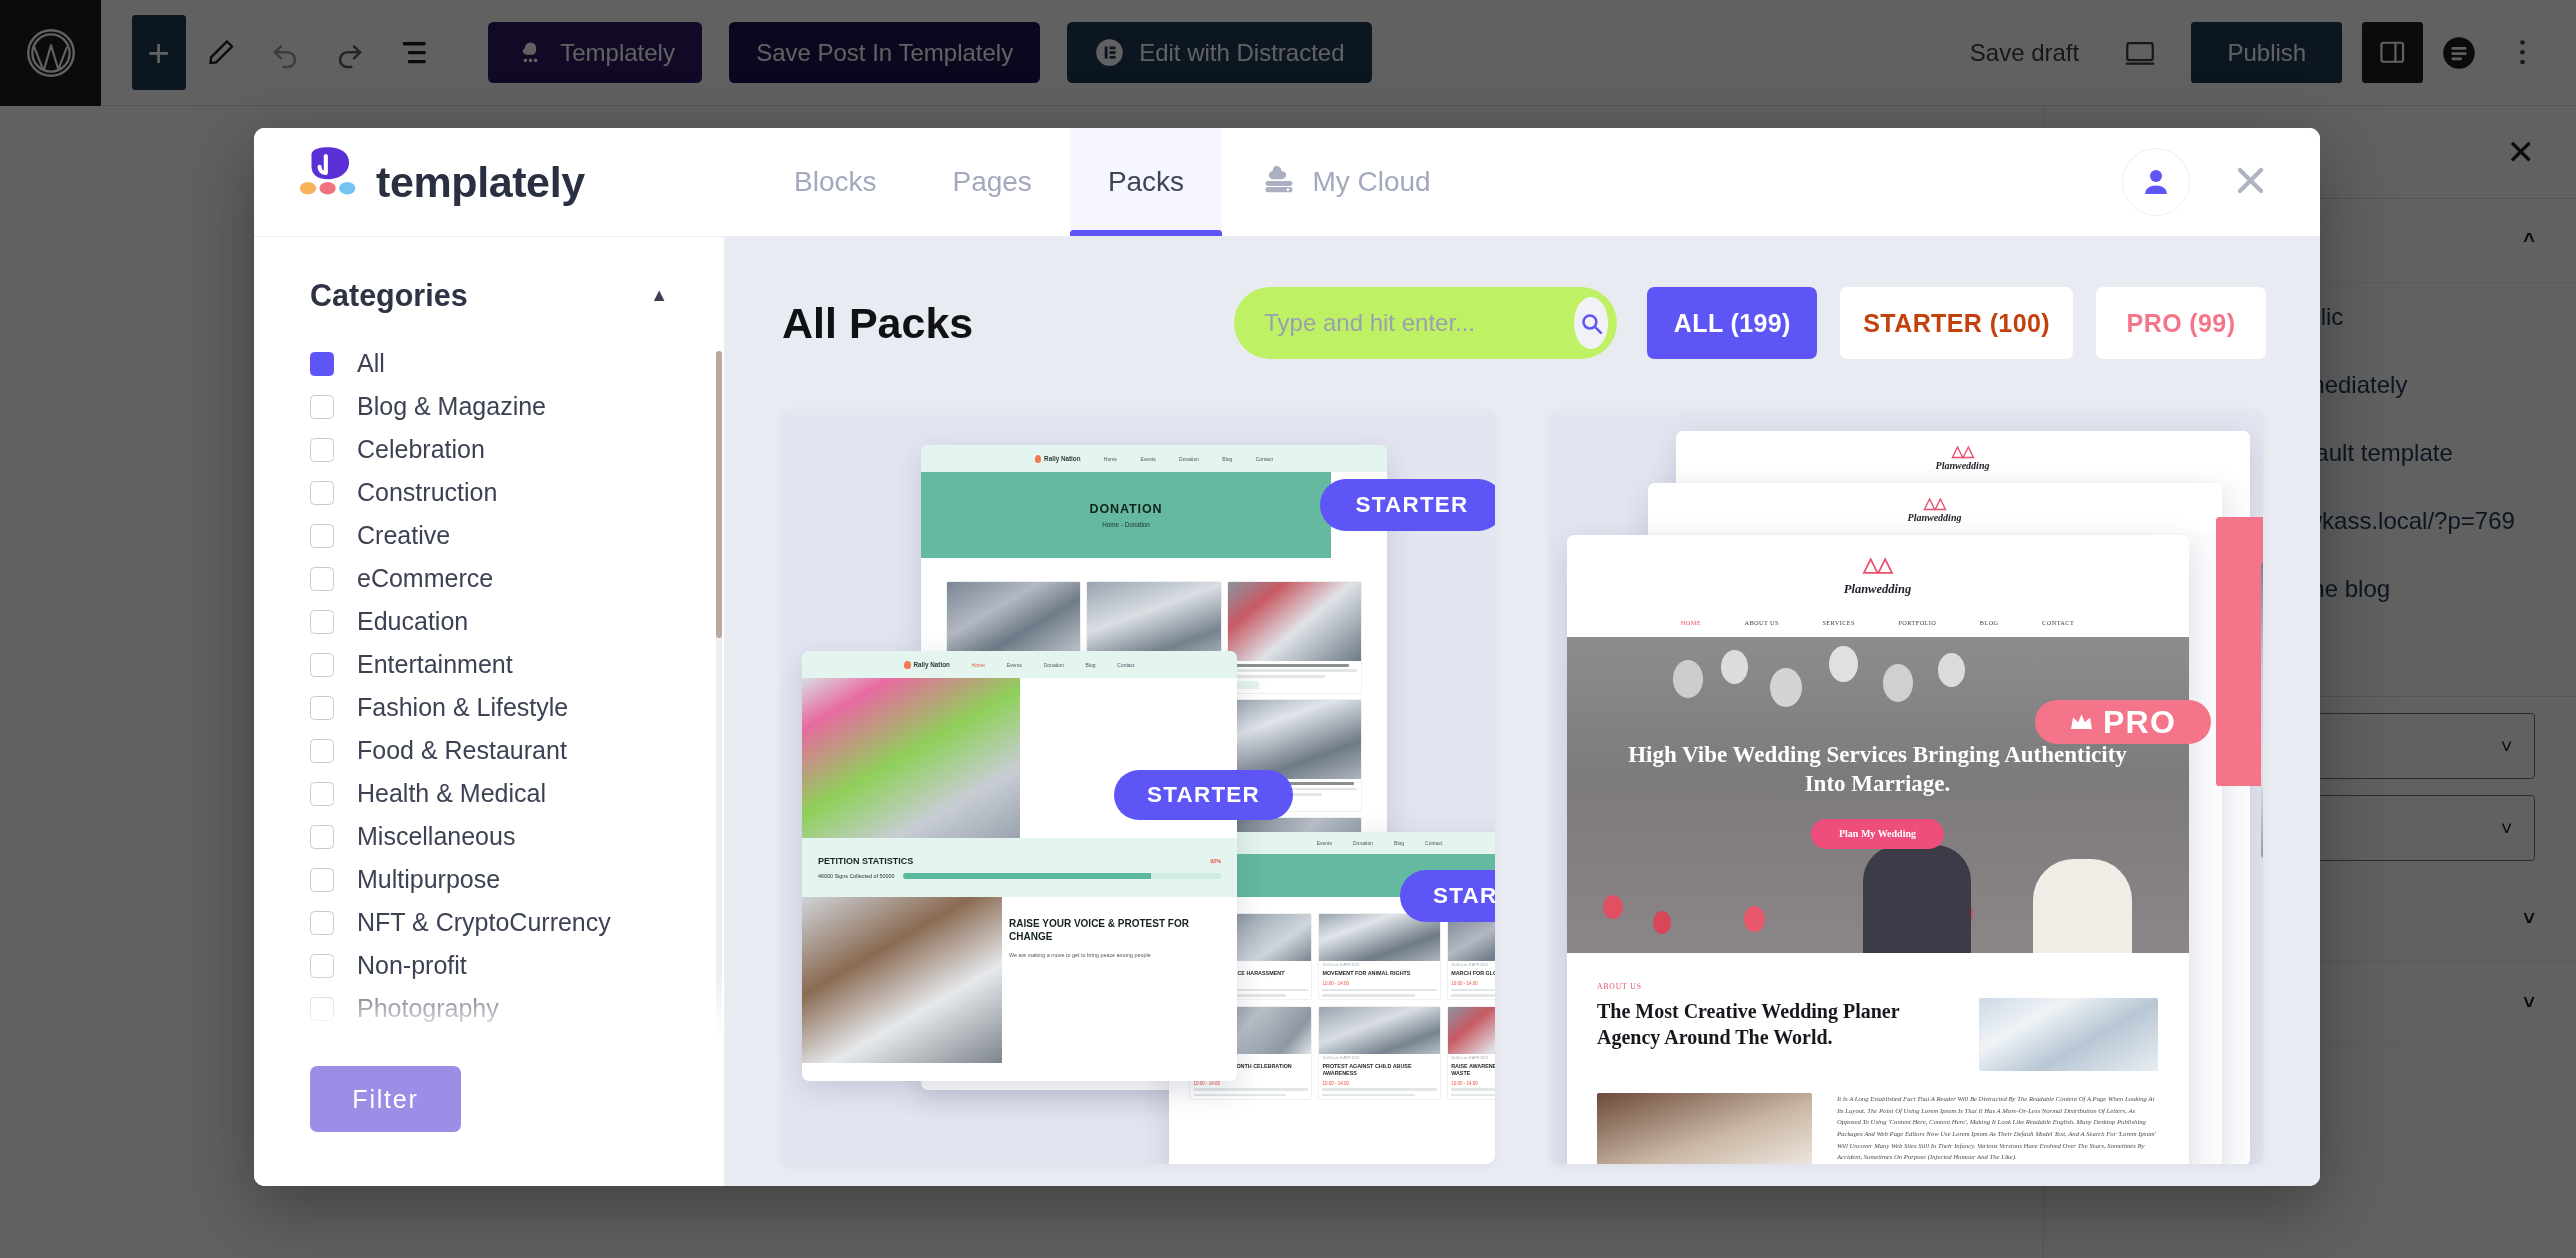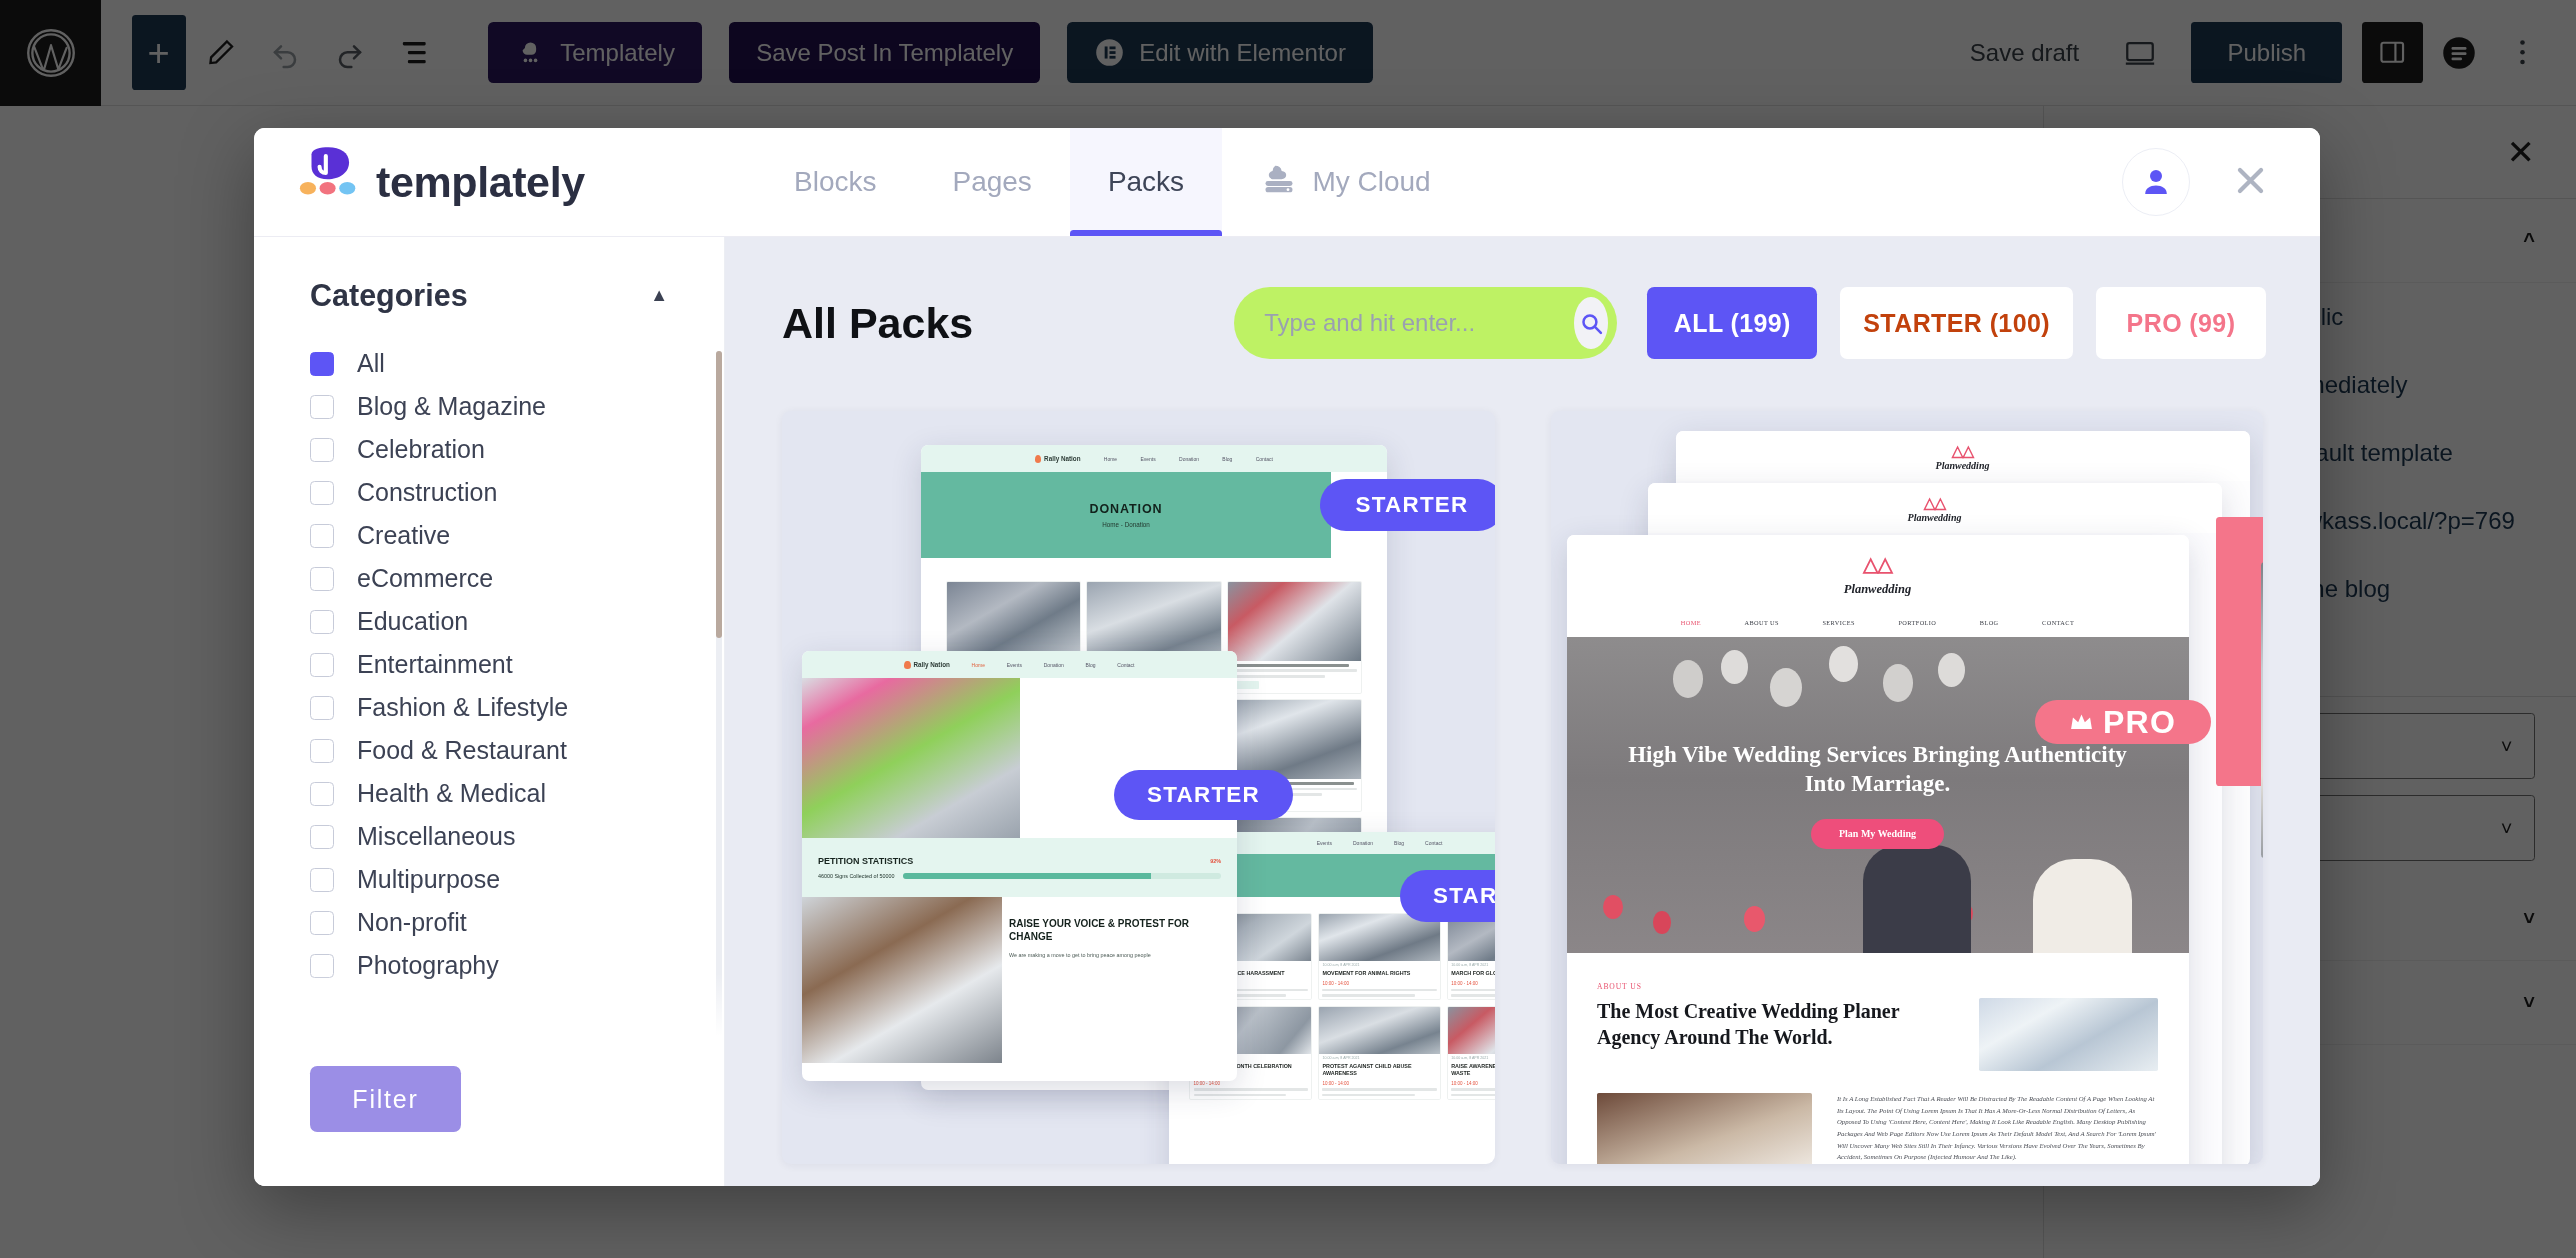--- a/index.html
+++ b/index.html
@@ -362,21 +362,21 @@
       <div class="tb-pill" id="btn-elementor">
         <span class="round-ico">
           <svg width="29" height="29" viewBox="0 0 24 24">
             <circle cx="12" cy="12" r="11" fill="#ffffff"></circle>
             <rect x="8" y="7" width="2.4" height="10" fill="#1e3a56"></rect>
             <rect x="12" y="7" width="5" height="2.3" fill="#1e3a56"></rect>
             <rect x="12" y="10.9" width="5" height="2.3" fill="#1e3a56"></rect>
             <rect x="12" y="14.8" width="5" height="2.3" fill="#1e3a56"></rect>
           </svg>
         </span>
-        <span>Edit with Elementor</span>
+        <span>Edit with Distracted</span>
       </div>
     </div>
 
     <div id="wp-right-tools">
       <button id="save-draft-btn">Save draft</button>
       <button class="tb-icon-btn">
         <svg width="34" height="34" viewBox="0 0 24 24" fill="none" stroke="#3c434a" stroke-width="1.6">
           <rect x="3" y="5" width="18" height="12" rx="1.5"></rect>
             <path d="M2 19.5h20"></path>
         </svg>
@@ -572,20 +572,24 @@
           <span class="cbox"></span>
           <span class="cat-label">Health &amp; Medical</span>
         </div>
         <div class="cat-item">
           <span class="cbox"></span>
           <span class="cat-label">Miscellaneous</span>
         </div>
         <div class="cat-item">
           <span class="cbox"></span>
           <span class="cat-label">Multipurpose</span>
+        </div>
+        <div class="cat-item">
+          <span class="cbox"></span>
+          <span class="cat-label">NFT &amp; CryptoCurrency</span>
         </div>
         <div class="cat-item">
           <span class="cbox"></span>
           <span class="cat-label">Non-profit</span>
         </div>
         <div class="cat-item">
           <span class="cbox"></span>
           <span class="cat-label">Photography</span>
         </div>
 

